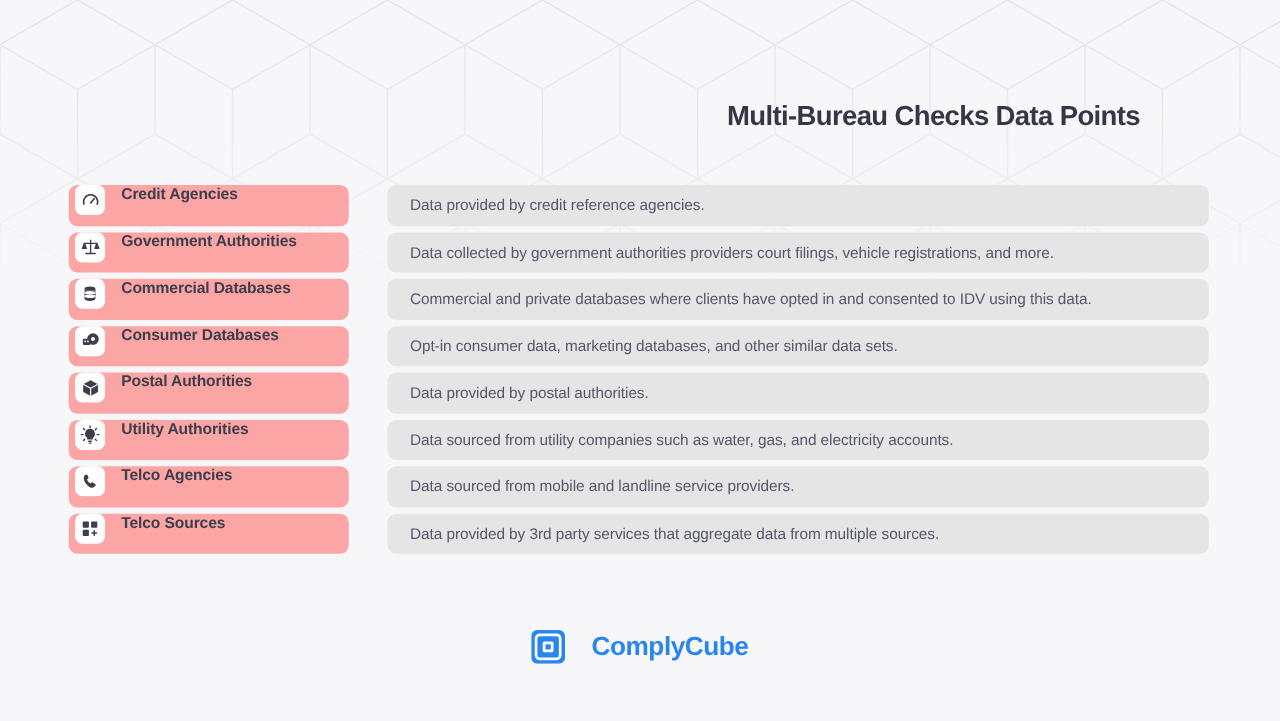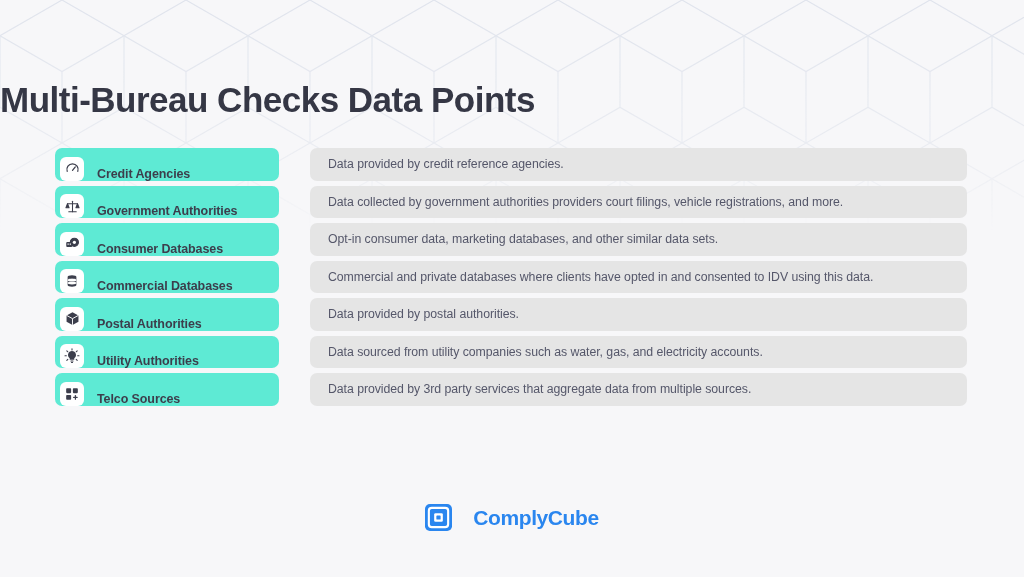--- a/index.html
+++ b/index.html
@@ -24,22 +24,22 @@
     position:relative;
     z-index:1;
     width:1024px; height:577px;
   }
 
   
   .page-title {
     position:absolute;
     left:0; top:80px;
     width:912px;
-    text-align:left;
-    font-size:35px;
+    text-align:right;
+    font-size:22px;
     font-weight:bold;
     letter-spacing:-0.5px;
     color:#353745;
   }
 
   
   .rows {
     position:absolute;
     left:55px; top:148px;
     width:912px;
@@ -47,24 +47,24 @@
   .row {
     display:flex;
     align-items:stretch;
     height:32.5px;
     margin-bottom:5px;
   }
 
   .label-pill {
     width:224px;
     flex:0 0 224px;
-    background:#5eead4;
+    background:#fca5a5;
     border-radius:7px;
     display:flex;
-    align-items:flex-end;
+    align-items:flex-start;
     padding-left:5px;
   }
   .icon-tile {
     width:24px; height:24px;
     flex:0 0 24px;
     background:#ffffff;
     border-radius:6px;
     display:flex;
     align-items:center;
     justify-content:center;
@@ -172,49 +172,49 @@
         <span class="label-text">Government Authorities</span>
       </div>
       <div class="desc-pill">
         <span class="desc-text">Data collected by government authorities providers court filings, vehicle registrations, and more.</span>
       </div>
     </div>
 
     <div class="row">
       <div class="label-pill">
         <span class="icon-tile">
+          <svg width="14" height="14" viewBox="0 0 24 24" fill="#3c3e4c">
+            <ellipse cx="12" cy="5" rx="7.5" ry="3"></ellipse>
+            <path d="M4.5 5v14c0 1.7 3.36 3 7.5 3s7.5-1.3 7.5-3V5c0 1.66-3.36 3-7.5 3S4.5 6.66 4.5 5z"></path>
+            <ellipse cx="12" cy="10.5" rx="7.5" ry="2.4" fill="#ffffff"></ellipse>
+            <ellipse cx="12" cy="15.5" rx="7.5" ry="2.4" fill="#ffffff"></ellipse>
+          </svg>
+        </span>
+        <span class="label-text">Commercial Databases</span>
+      </div>
+      <div class="desc-pill">
+        <span class="desc-text">Commercial and private databases where clients have opted in and consented to IDV using this data.</span>
+      </div>
+    </div>
+
+    <div class="row">
+      <div class="label-pill">
+        <span class="icon-tile">
           <svg width="15" height="15" viewBox="0 0 24 24" fill="none" stroke="#3c3e4c" stroke-width="1.8">
             <circle cx="15" cy="10" r="6.5" fill="#3c3e4c"></circle>
             <circle cx="15" cy="10" r="2.6" fill="#ffffff" stroke="none"></circle>
             <rect x="2" y="9.5" width="9.5" height="8" rx="1.5" fill="#3c3e4c" stroke="none"></rect>
             <rect x="4" y="12" width="2" height="2" fill="#ffffff" stroke="none"></rect>
             <rect x="7.5" y="12" width="2" height="2" fill="#ffffff" stroke="none"></rect>
           </svg>
         </span>
         <span class="label-text">Consumer Databases</span>
       </div>
       <div class="desc-pill">
         <span class="desc-text">Opt-in consumer data, marketing databases, and other similar data sets.</span>
-      </div>
-    </div>
-
-    <div class="row">
-      <div class="label-pill">
-        <span class="icon-tile">
-          <svg width="14" height="14" viewBox="0 0 24 24" fill="#3c3e4c">
-            <ellipse cx="12" cy="5" rx="7.5" ry="3"></ellipse>
-            <path d="M4.5 5v14c0 1.7 3.36 3 7.5 3s7.5-1.3 7.5-3V5c0 1.66-3.36 3-7.5 3S4.5 6.66 4.5 5z"></path>
-            <ellipse cx="12" cy="10.5" rx="7.5" ry="2.4" fill="#ffffff"></ellipse>
-            <ellipse cx="12" cy="15.5" rx="7.5" ry="2.4" fill="#ffffff"></ellipse>
-          </svg>
-        </span>
-        <span class="label-text">Commercial Databases</span>
-      </div>
-      <div class="desc-pill">
-        <span class="desc-text">Commercial and private databases where clients have opted in and consented to IDV using this data.</span>
       </div>
     </div>
 
     <div class="row">
       <div class="label-pill">
         <span class="icon-tile">
           <svg width="15" height="15" viewBox="0 0 24 24">
             <path d="M12 1.8 21.5 7v10L12 22.2 2.5 17V7z" fill="#3c3e4c"></path>
             <path d="M2.5 7 12 12.2 21.5 7" fill="none" stroke="#ffffff" stroke-width="1.5" stroke-linejoin="round"></path>
             <line x1="12" y1="12.2" x2="12" y2="22.2" stroke="#ffffff" stroke-width="1.5"></line>
@@ -245,20 +245,33 @@
             <rect x="10.4" y="21" width="3.2" height="1.5" rx="0.75" fill="#3c3e4c"></rect>
           </svg>
         </span>
         <span class="label-text">Utility Authorities</span>
       </div>
       <div class="desc-pill">
         <span class="desc-text">Data sourced from utility companies such as water, gas, and electricity accounts.</span>
       </div>
     </div>
 
+    <div class="row">
+      <div class="label-pill">
+        <span class="icon-tile">
+          <svg width="15" height="15" viewBox="0 0 24 24" fill="#3c3e4c">
+            <path d="M6.6 2.5c-.9 0-1.9.6-2.6 1.6C2.6 6.2 3 9.4 5 12.9s4.9 5.8 7.4 6.5c1.7.5 3 .2 3.9-.7l1.8-1.8c.6-.6.5-1.5-.2-2l-3-2.1c-.6-.4-1.4-.3-1.9.3l-.9 1c-1.2-.5-2.3-1.3-3.2-2.4-.8-1-1.3-2-1.5-3l1.2-.7c.7-.4.9-1.2.6-1.9L7.9 3.3c-.3-.5-.8-.8-1.3-.8z"></path>
+          </svg>
+        </span>
+        <span class="label-text">Telco Agencies</span>
+      </div>
+      <div class="desc-pill">
+        <span class="desc-text">Data sourced from mobile and landline service providers.</span>
+      </div>
+    </div>
 
 
     <div class="row">
       <div class="label-pill">
         <span class="icon-tile">
           <svg width="14" height="14" viewBox="0 0 24 24" fill="#3c3e4c">
             <rect x="2" y="2" width="8.5" height="8.5" rx="1.4"></rect>
             <rect x="13.5" y="2" width="8.5" height="8.5" rx="1.4"></rect>
             <rect x="2" y="13.5" width="8.5" height="8.5" rx="1.4"></rect>
             <rect x="16.8" y="13.8" width="2.1" height="8" rx="0.9"></rect>

